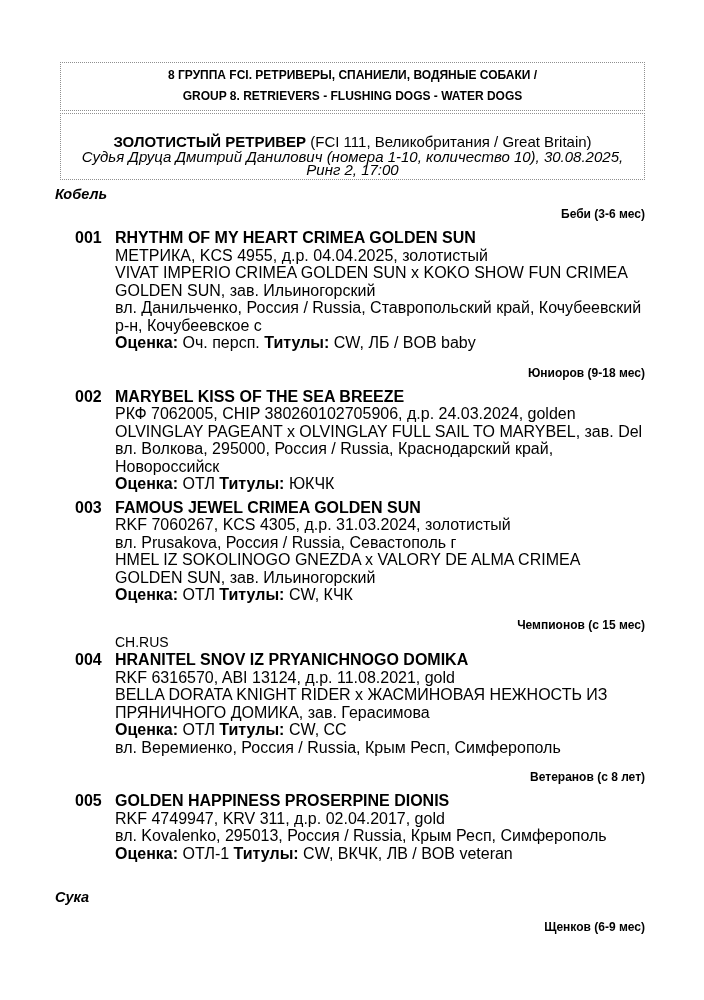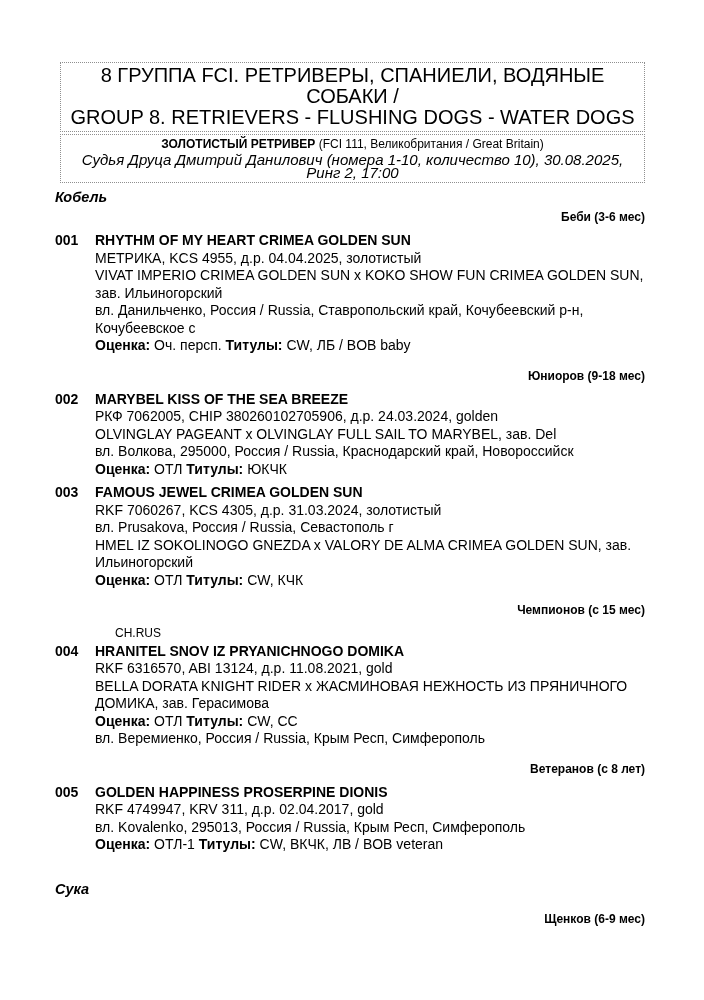--- a/index.html
+++ b/index.html
@@ -21,31 +21,32 @@
   .hdr-box {
     box-sizing: border-box;
     border: 1px dotted #8f8f8f;
     margin-left: 5px;
     text-align: center;
   }
   .hdr-box.group {
     padding: 2px 6px 3px 6px;
   }
   .group-title {
-    font-size: 20px;
-    font-weight: normal;
+    font-size: 12px;
+    font-weight: bold;
     line-height: 21px;
   }
   .hdr-box.breed {
     margin-top: 2px;
     padding: 1px 6px 3px 6px;
   }
   .breed-line {
-    font-size: 12px;
+    font-size: 15px;
     line-height: 17px;
+    margin-top: 18px;
   }
   .breed-line .b { font-weight: bold; }
   .judge-line {
     font-size: 15px;
     font-style: italic;
     line-height: 13px;
   }
   .sex-label {
     margin-top: 5px;
     font-size: 14.5px;
@@ -57,28 +58,29 @@
   .class-header {
     margin-top: 12px;
     text-align: right;
     font-size: 12px;
     font-weight: bold;
     line-height: 18px;
   }
   .class-header.first { margin-top: 2px; }
   .pre-title {
     margin-left: 60px;
-    font-size: 12px;
+    font-size: 14px;
     line-height: 17.5px;
-    margin-top: 6px;
+    margin-top: 0;
   }
   .entry {
     display: flex;
+    margin-left: 20px;
     margin-top: 6px;
-    font-size: 14px;
+    font-size: 16px;
     line-height: 17.5px;
   }
   .entry.after-pre { margin-top: 0; }
   .entry-num {
     flex: none;
     width: 40px;
     font-weight: bold;
   }
   .entry-body { flex: 1; min-width: 0; }
   .entry-name { font-weight: bold; }

